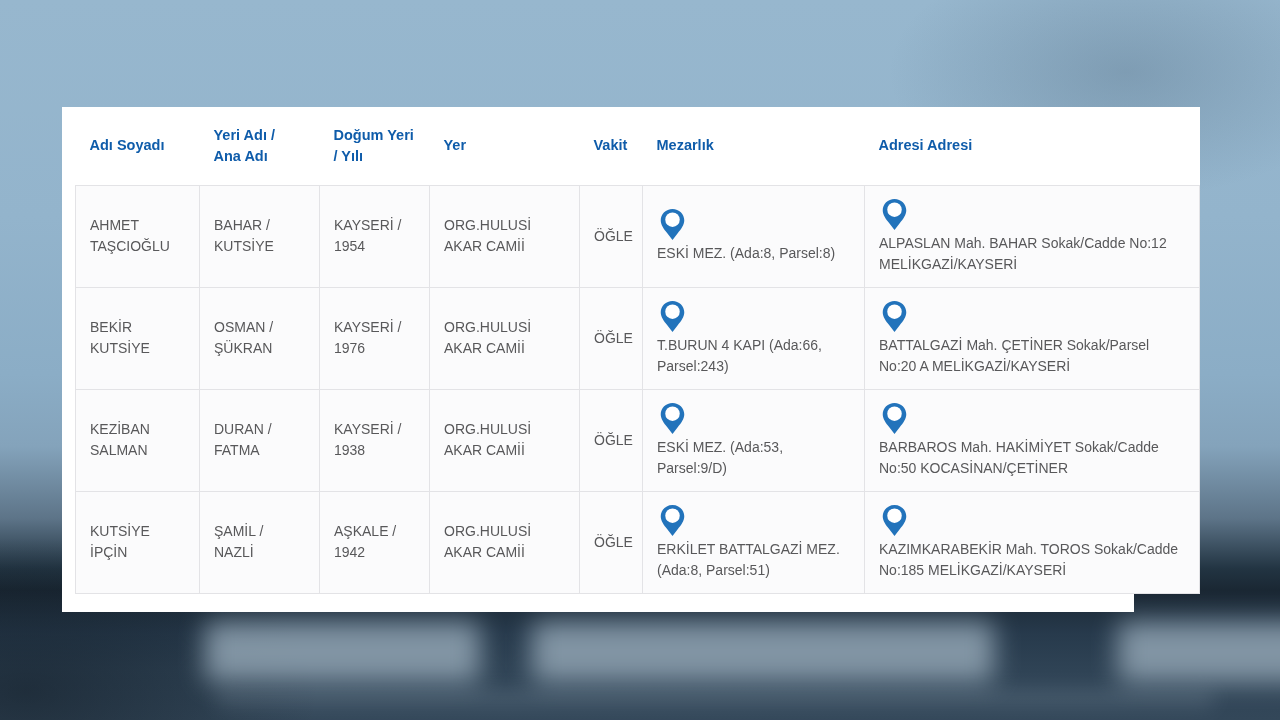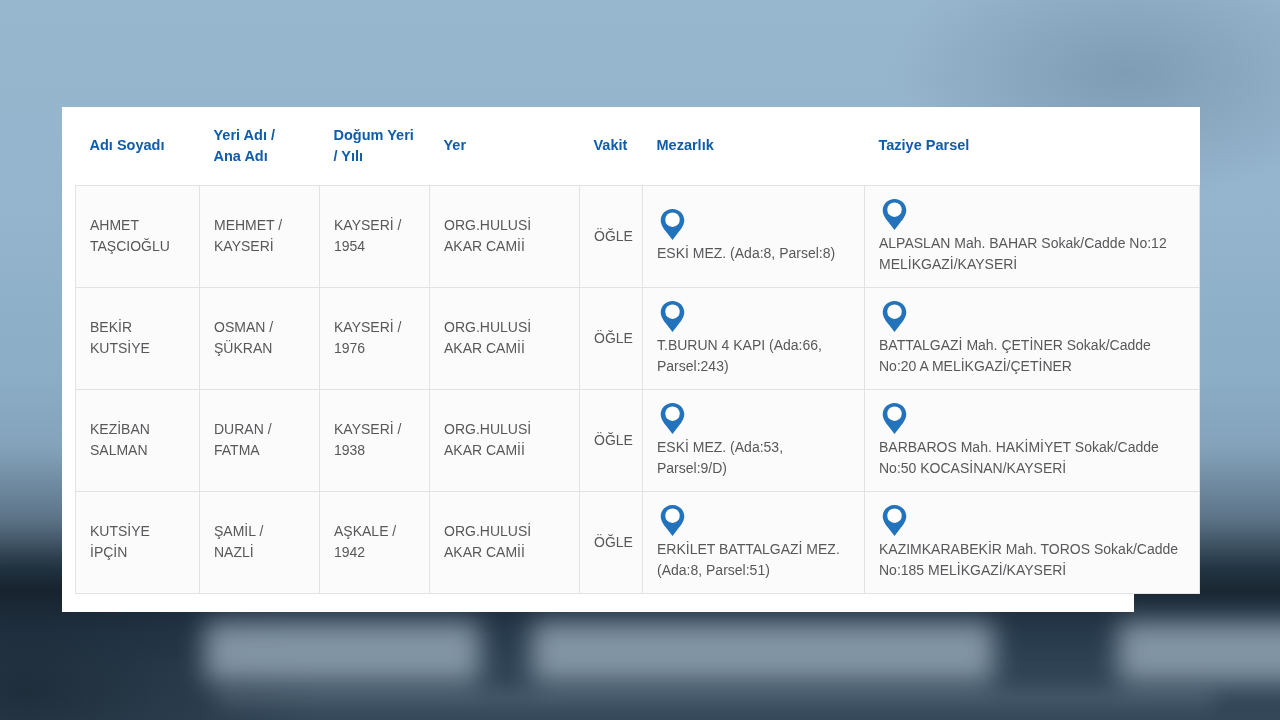--- a/index.html
+++ b/index.html
@@ -74,27 +74,27 @@
       <col style="width:335px">
     </colgroup>
     <thead>
       <tr>
         <th>Adı Soyadı</th>
         <th>Yeri Adı / Ana Adı</th>
         <th>Doğum Yeri / Yılı</th>
         <th>Yer</th>
         <th>Vakit</th>
         <th>Mezarlık</th>
-        <th>Taziye Parsel</th>
+        <th>Adresi Adresi</th>
       </tr>
     </thead>
     <tbody id="obit-body">
         <tr>
           <td><span>AHMET TAŞCIOĞLU</span></td>
-          <td><span>MEHMET / KAYSERİ</span></td>
+          <td><span>BAHAR / KUTSİYE</span></td>
           <td><span>KAYSERİ / 1954</span></td>
           <td><span>ORG.HULUSİ AKAR CAMİİ</span></td>
           <td><span>ÖĞLE</span></td>
           <td>
             <div class="pin-cell">
               <svg width="27" height="33" viewBox="0 0 24 30">
                 <path d="M12 0.8 C6 0.8 1.3 5.5 1.3 11.2 c0 4.4 3.1 8.3 5.8 11.6 L12 29.2 l4.9 -6.4 c2.7 -3.3 5.8 -7.2 5.8 -11.6 C22.7 5.5 18 0.8 12 0.8 z" fill="#2273bb"></path>
                 <circle cx="12" cy="10.6" r="6.6" fill="#ffffff"></circle>
               </svg>
               <div>ESKİ MEZ. (Ada:8, Parsel:8)</div>
@@ -124,21 +124,21 @@
               </svg>
               <div>T.BURUN 4 KAPI (Ada:66, Parsel:243)</div>
             </div>
           </td>
           <td>
             <div class="pin-cell">
               <svg width="27" height="33" viewBox="0 0 24 30">
                 <path d="M12 0.8 C6 0.8 1.3 5.5 1.3 11.2 c0 4.4 3.1 8.3 5.8 11.6 L12 29.2 l4.9 -6.4 c2.7 -3.3 5.8 -7.2 5.8 -11.6 C22.7 5.5 18 0.8 12 0.8 z" fill="#2273bb"></path>
                 <circle cx="12" cy="10.6" r="6.6" fill="#ffffff"></circle>
               </svg>
-              <div>BATTALGAZİ Mah. ÇETİNER Sokak/Cadde No:20 A MELİKGAZİ/ÇETİNER</div>
+              <div>BATTALGAZİ Mah. ÇETİNER Sokak/Parsel No:20 A MELİKGAZİ/KAYSERİ</div>
             </div>
           </td>
         </tr>
         <tr>
           <td><span>KEZİBAN SALMAN</span></td>
           <td><span>DURAN / FATMA</span></td>
           <td><span>KAYSERİ / 1938</span></td>
           <td><span>ORG.HULUSİ AKAR CAMİİ</span></td>
           <td><span>ÖĞLE</span></td>
           <td>
@@ -149,21 +149,21 @@
               </svg>
               <div>ESKİ MEZ. (Ada:53, Parsel:9/D)</div>
             </div>
           </td>
           <td>
             <div class="pin-cell">
               <svg width="27" height="33" viewBox="0 0 24 30">
                 <path d="M12 0.8 C6 0.8 1.3 5.5 1.3 11.2 c0 4.4 3.1 8.3 5.8 11.6 L12 29.2 l4.9 -6.4 c2.7 -3.3 5.8 -7.2 5.8 -11.6 C22.7 5.5 18 0.8 12 0.8 z" fill="#2273bb"></path>
                 <circle cx="12" cy="10.6" r="6.6" fill="#ffffff"></circle>
               </svg>
-              <div>BARBAROS Mah. HAKİMİYET Sokak/Cadde No:50 KOCASİNAN/KAYSERİ</div>
+              <div>BARBAROS Mah. HAKİMİYET Sokak/Cadde No:50 KOCASİNAN/ÇETİNER</div>
             </div>
           </td>
         </tr>
         <tr>
           <td><span>KUTSİYE İPÇİN</span></td>
           <td><span>ŞAMİL / NAZLİ</span></td>
           <td><span>AŞKALE / 1942</span></td>
           <td><span>ORG.HULUSİ AKAR CAMİİ</span></td>
           <td><span>ÖĞLE</span></td>
           <td>

